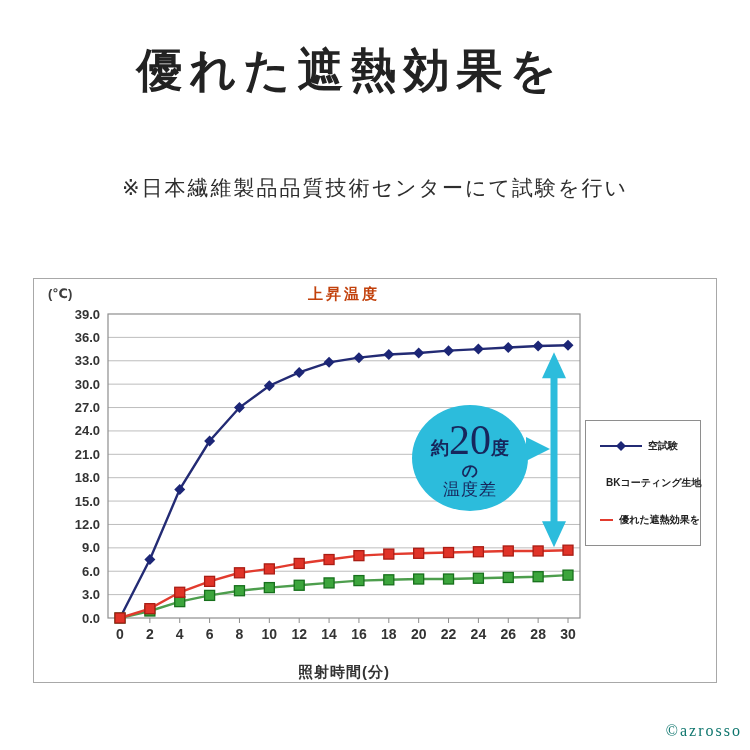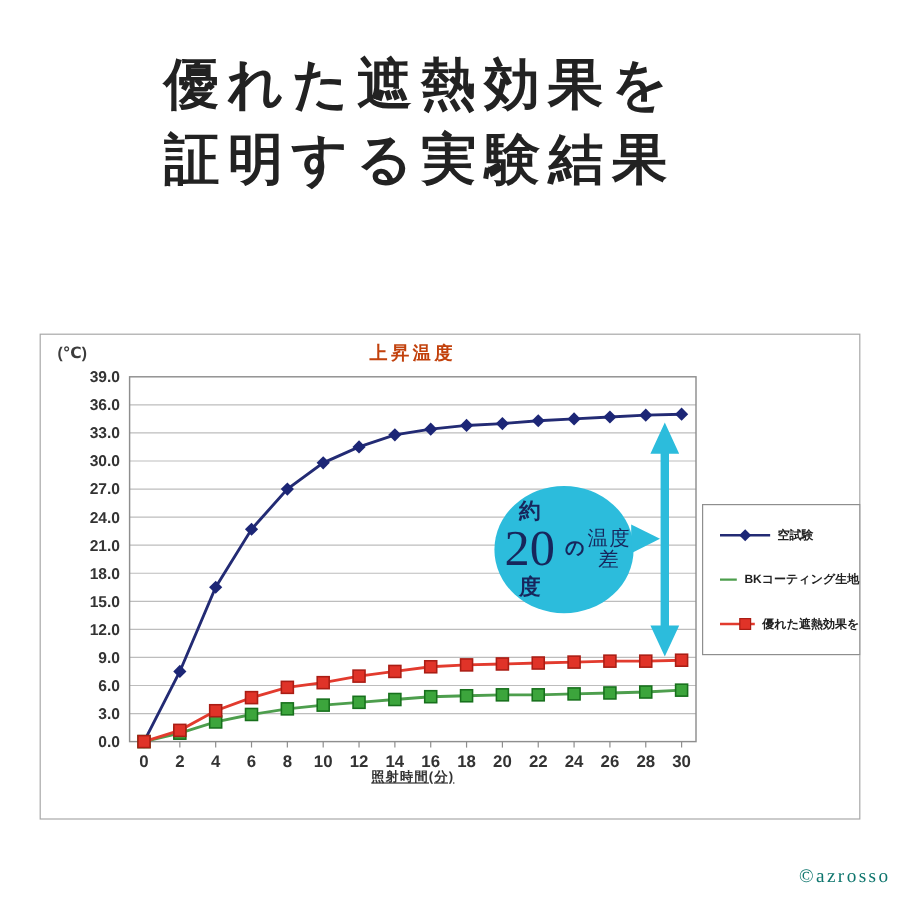--- a/index.html
+++ b/index.html
@@ -11,49 +11,49 @@
   .t1{top:40px;} .t2{top:102px;}
   .note{position:absolute;left:0;width:750px;text-align:center;
         font-size:21px;color:#2e2e2e;letter-spacing:2px;font-weight:500;}
   .n1{top:174px;} .n2{top:206px;}
   .chart-panel{position:absolute;left:33px;top:278px;width:684px;height:405px;
         background:#fff;border:1px solid #a8a8a8;box-sizing:border-box;}
   .chart-title{position:absolute;left:74px;top:6px;width:472px;text-align:center;
         font-size:15px;font-weight:600;color:#c2410c;letter-spacing:3px;}
   .y-unit{position:absolute;left:14px;top:7px;font-size:13px;font-weight:600;color:#3c3c3c;}
   #plot-svg{position:absolute;left:0;top:0;}
-  .x-title{position:absolute;left:74px;top:361px;width:472px;text-align:center;
-        font-size:11px;font-weight:700;color:#333;letter-spacing:1px;text-decoration:underline;}
-  .legend{position:absolute;left:551px;top:141px;width:132px;height:126px;
+  .x-title{position:absolute;left:74px;top:384px;width:472px;text-align:center;
+        font-size:15px;font-weight:700;color:#333;letter-spacing:1px;}
+  .legend{position:absolute;left:551px;top:141px;width:116px;height:126px;
         background:#fff;border:1px solid #8e8e8e;box-sizing:border-box;
         display:flex;flex-direction:column;justify-content:space-around;
         padding:6px 0 6px 14px;margin:0;list-style:none;}
   .legend li{display:flex;align-items:center;gap:6px;}
   .legend .lbl{font-size:10px;font-weight:700;color:#222;white-space:nowrap;}
   .bubble{position:absolute;left:378px;top:126px;width:116px;height:106px;
-        border-radius:50%;display:flex;flex-direction:row;align-items:center;
+        border-radius:50%;display:flex;flex-direction:column;align-items:center;
         justify-content:center;line-height:1.05;text-align:center;z-index:3;}
   .bubble .pointer{position:absolute;right:-22px;top:32px;width:0;height:0;
         border-top:12px solid transparent;border-bottom:12px solid transparent;}
   .bubble .l1{font-size:18px;font-weight:600;}
   .bubble .big{font-size:42px;font-weight:400;font-family:"Liberation Serif","DejaVu Serif",serif;}
   .bubble .l2{font-size:16px;font-weight:600;margin:1px 0;}
   .bubble .l3{font-size:17px;font-weight:400;letter-spacing:1px;}
   .copyright{position:absolute;right:8px;top:722px;
         font-family:"Liberation Serif","DejaVu Serif",serif;
         font-size:16px;color:#0f766e;letter-spacing:2px;}
 </style>
 </head>
 <body>
 
 <div class="page">
 
   <div class="main-title t1">優れた遮熱効果を</div>
-  <div class="main-title t2">証明する実験結果</div>
-
+
+  <div class="note n1">※日本繊維製品品質技術センターにて試験を行い</div>
 
   <div class="chart-panel">
     <div class="chart-title">上昇温度</div>
     <div class="y-unit">(℃)</div>
 
     <svg id="plot-svg" width="684" height="405">
         <g>
           <line x1="74" x2="546" y1="315.61538461538464" y2="315.61538461538464" stroke="#bdbdbd" stroke-width="1"></line>
           <line x1="74" x2="546" y1="292.2307692307692" y2="292.2307692307692" stroke="#bdbdbd" stroke-width="1"></line>
           <line x1="74" x2="546" y1="268.84615384615387" y2="268.84615384615387" stroke="#bdbdbd" stroke-width="1"></line>

